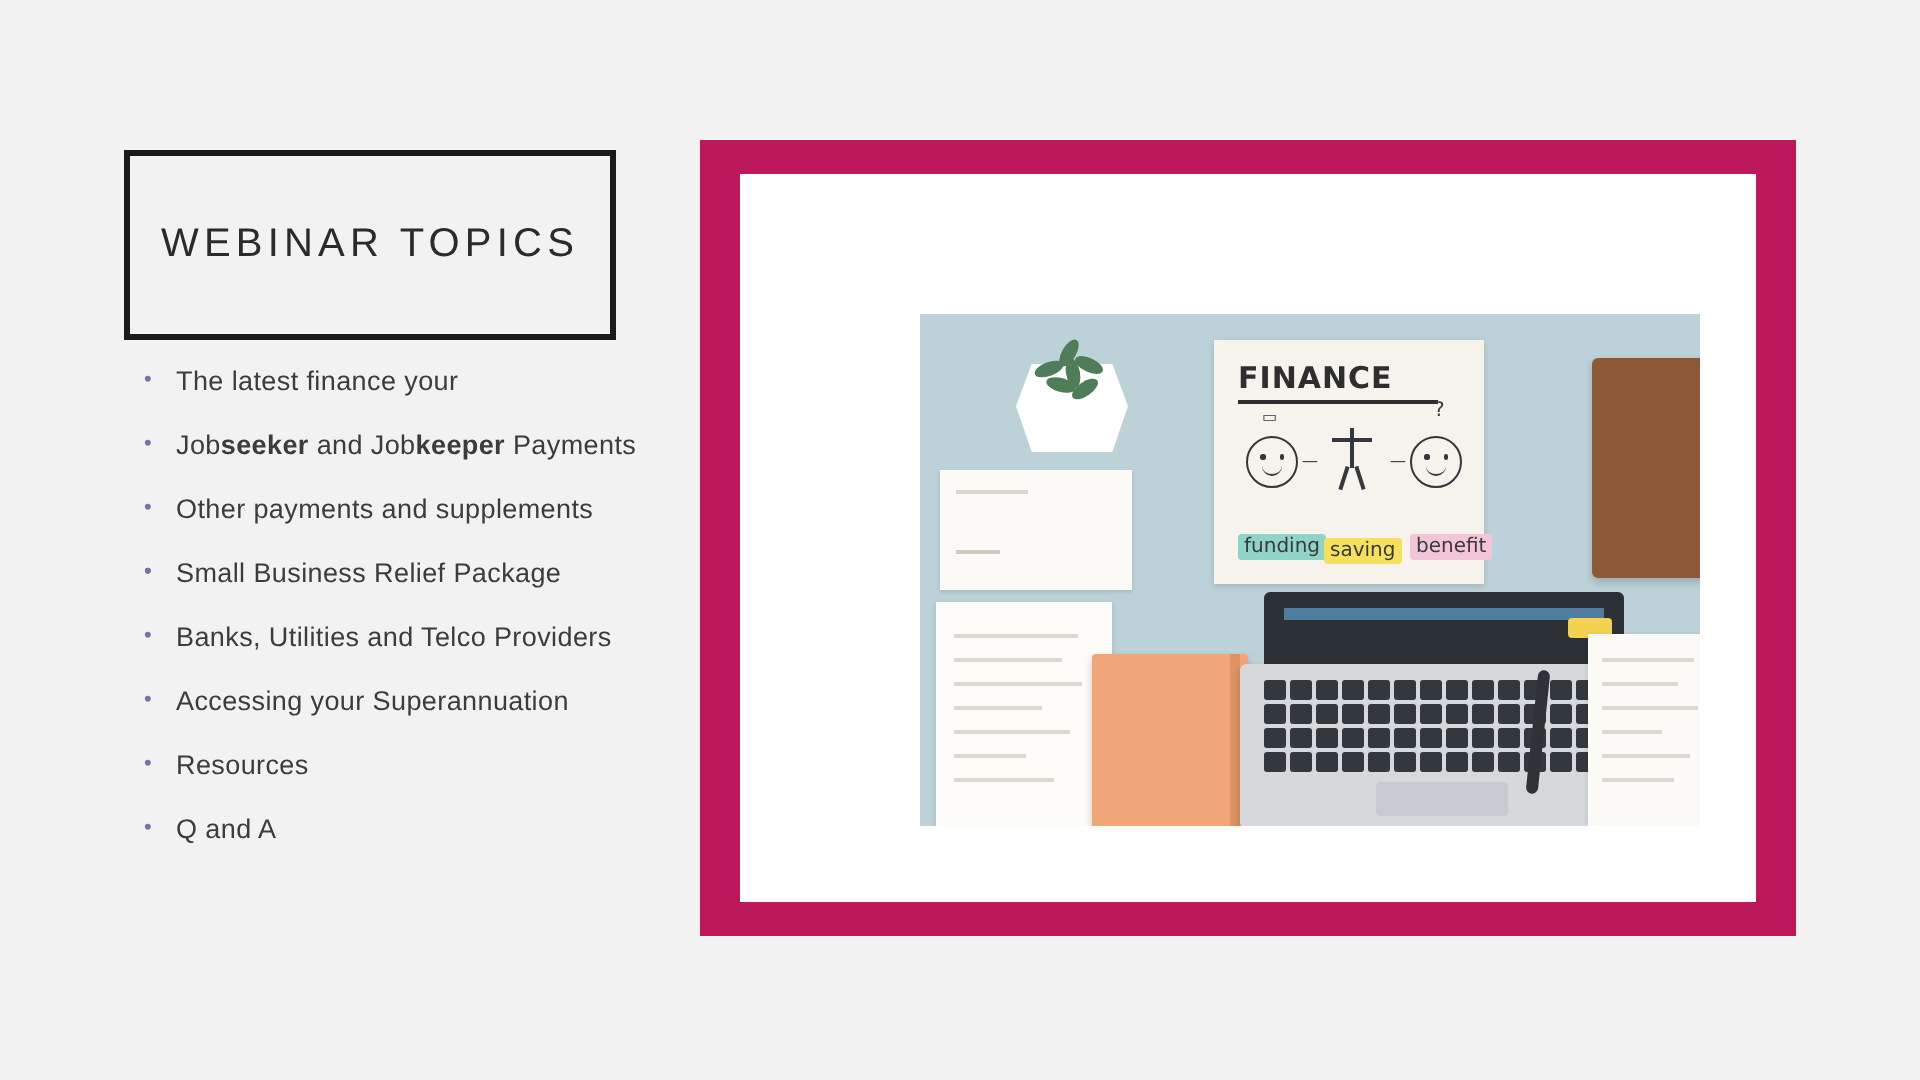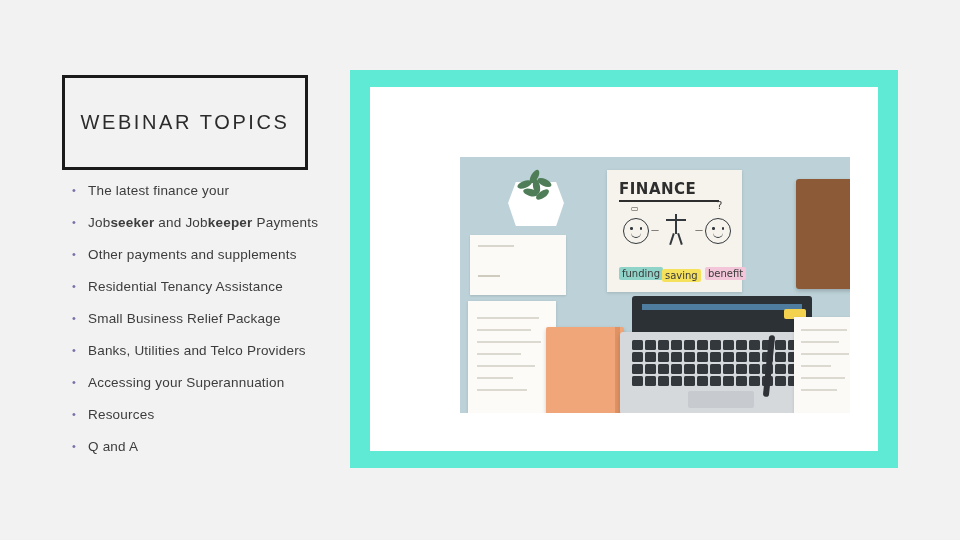--- a/index.html
+++ b/index.html
@@ -71,21 +71,21 @@
     margin-top: 44px;
   }
 
   
   .photo-frame {
     position: absolute;
     left: 350px;
     top: 70px;
     width: 548px;
     height: 398px;
-    background: #5eead4;
+    background: #be185d;
   }
   .photo-inner {
     position: absolute;
     left: 20px;
     top: 17px;
     width: 508px;
     height: 364px;
     background: #ffffff;
     overflow: hidden;
   }
@@ -402,21 +402,20 @@
     <div class="bullet">
       <span class="dot">•</span>
       <span class="bl-text"><span>Job</span><b>seeker</b><span> and Job</span><b>keeper</b><span> Payments</span></span>
     </div>
     <div class="bullet">
       <span class="dot">•</span>
       <span class="bl-text"><span>Other payments and supplements</span></span>
     </div>
     <div class="bullet">
       <span class="dot">•</span>
-      <span class="bl-text"><span>Residential Tenancy Assistance</span></span>
     </div>
     <div class="bullet">
       <span class="dot">•</span>
       <span class="bl-text"><span>Small Business Relief Package</span></span>
     </div>
     <div class="bullet">
       <span class="dot">•</span>
       <span class="bl-text"><span>Banks, Utilities and Telco Providers</span></span>
     </div>
     <div class="bullet">

